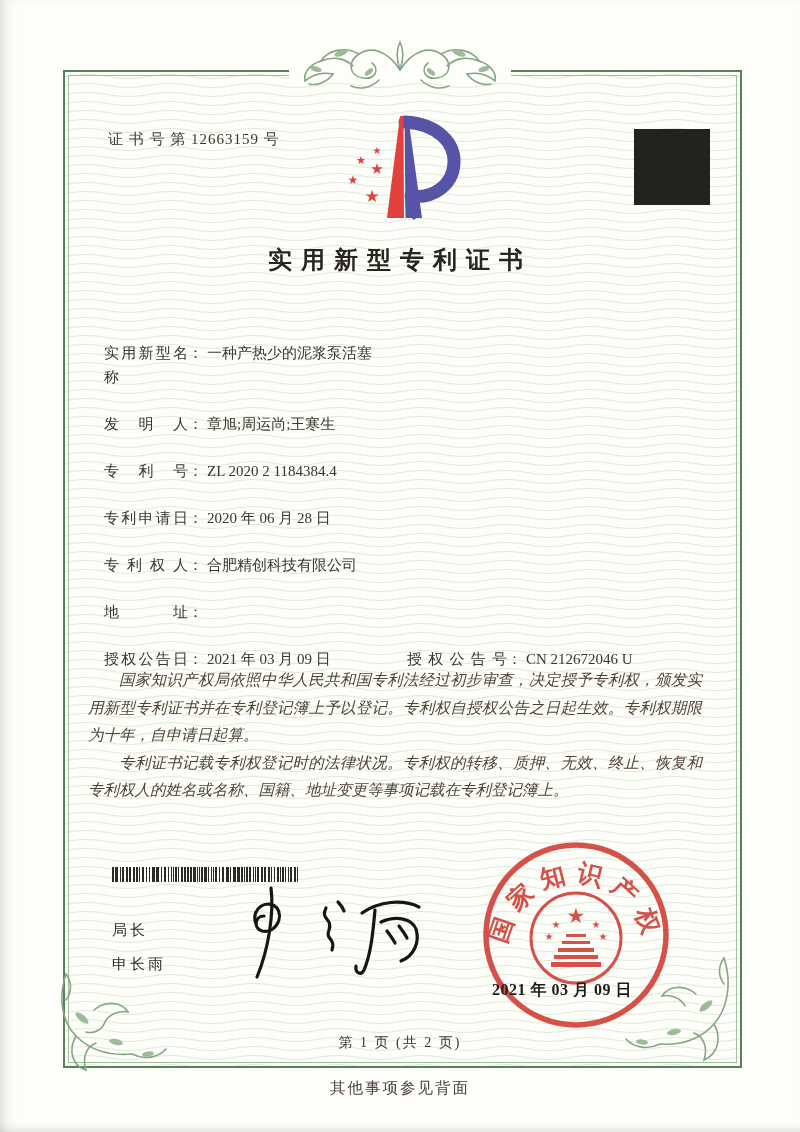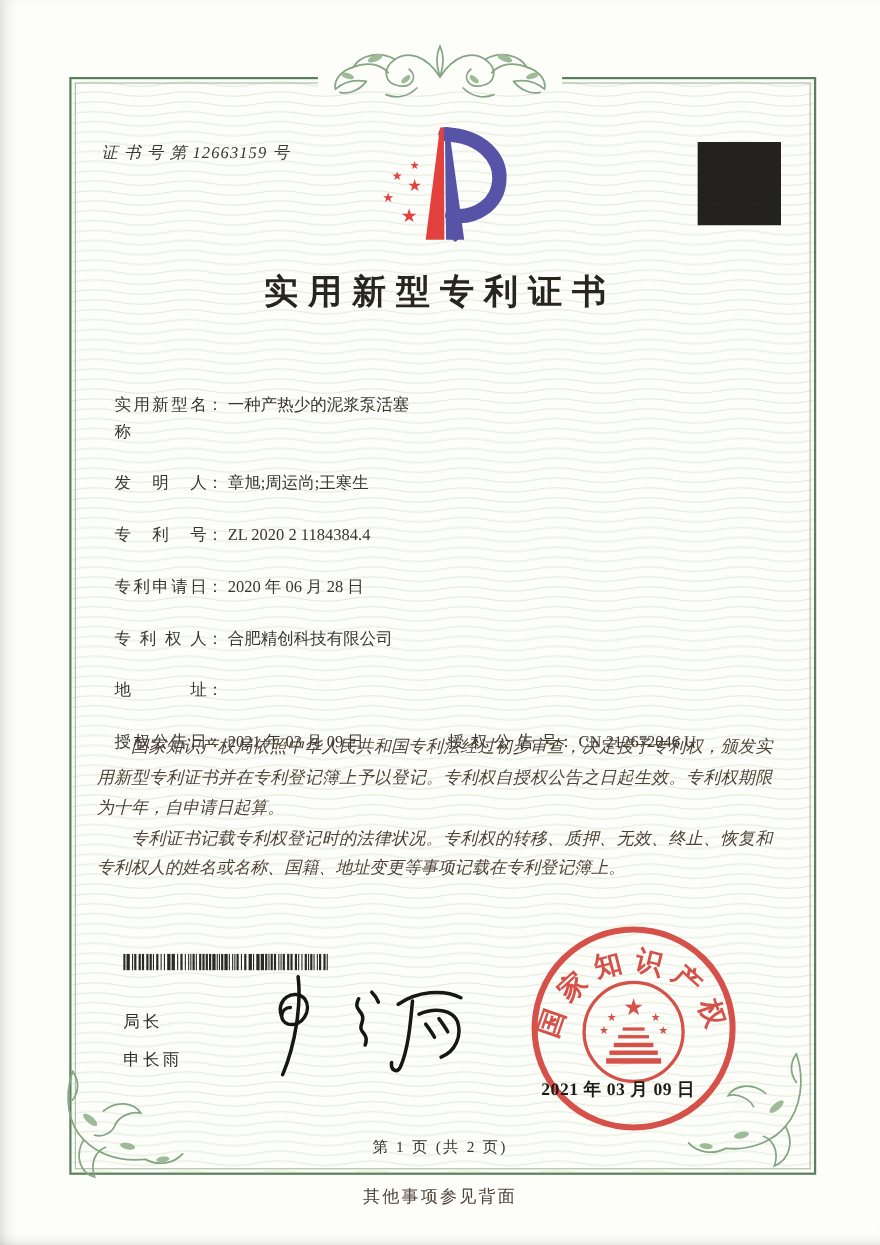--- a/index.html
+++ b/index.html
@@ -4,24 +4,24 @@
 <style>
   html,body{margin:0;padding:0;}
   body{width:800px;height:1132px;background:#e9e9e7;font-family:"Liberation Serif","DejaVu Serif",serif;}
   .paper{position:relative;width:800px;height:1132px;background:#fdfdfa;overflow:hidden;
          box-shadow:inset 12px 0 18px -14px rgba(0,0,0,.25), inset 0 -10px 14px -12px rgba(0,0,0,.2);}
   
   .frame-outer{position:absolute;left:63px;top:70px;width:679px;height:998px;border:2px solid #5a7f5b;box-sizing:border-box;background:#f8faf1;}
   .frame-inner{position:absolute;left:3px;top:3px;right:3px;bottom:3px;border:1px solid #a3bd9d;}
   .guilloche{position:absolute;left:65px;top:72px;width:675px;height:994px;opacity:.65;pointer-events:none;}
   .abs{position:absolute;}
-  .cert-no{left:92px;top:130px;font-size:15px;letter-spacing:1px;color:#3c392f;font-style:italic;}
-  .title{left:0;top:244px;width:800px;text-align:center;font-size:31px;font-weight:bold;letter-spacing:9px;color:#28251f;}
+  .cert-no{left:108px;top:130px;font-size:15px;letter-spacing:1px;color:#3c392f;}
+  .title{left:0;top:244px;width:800px;text-align:center;font-size:24px;font-weight:bold;letter-spacing:9px;color:#28251f;}
   .fields{left:104px;top:341px;width:620px;font-size:15px;color:#3a362e;}
-  .frow{display:flex;margin-bottom:23px;line-height:24px;margin-top:16px;}
+  .frow{display:flex;margin-bottom:23px;line-height:24px;}
   .flabel{display:inline-block;width:84px;text-align:justify;text-align-last:justify;flex:none;}
   .fcolon{flex:none;width:16px;}
   .fvalue{padding-left:3px;}
   .fvalue.addr{width:392px;}
   .gdate{flex:none;width:200px;padding-left:3px;}
   .flabel2{display:inline-block;width:100px;text-align:justify;text-align-last:justify;flex:none;}
   .paras{left:88px;top:666px;width:614px;font-size:15.5px;line-height:27.5px;color:#4f4336;font-style:italic;}
   .paras p{margin:0;text-indent:2em;text-align:justify;}
   .signer{left:112px;top:913px;font-family:"Liberation Sans","DejaVu Sans",sans-serif;font-size:15px;color:#2f2d29;letter-spacing:3px;line-height:34px;}
   .seal-date{left:492px;top:980px;width:200px;font-size:16px;font-weight:bold;color:#1d1b18;letter-spacing:.5px;z-index:6;}

